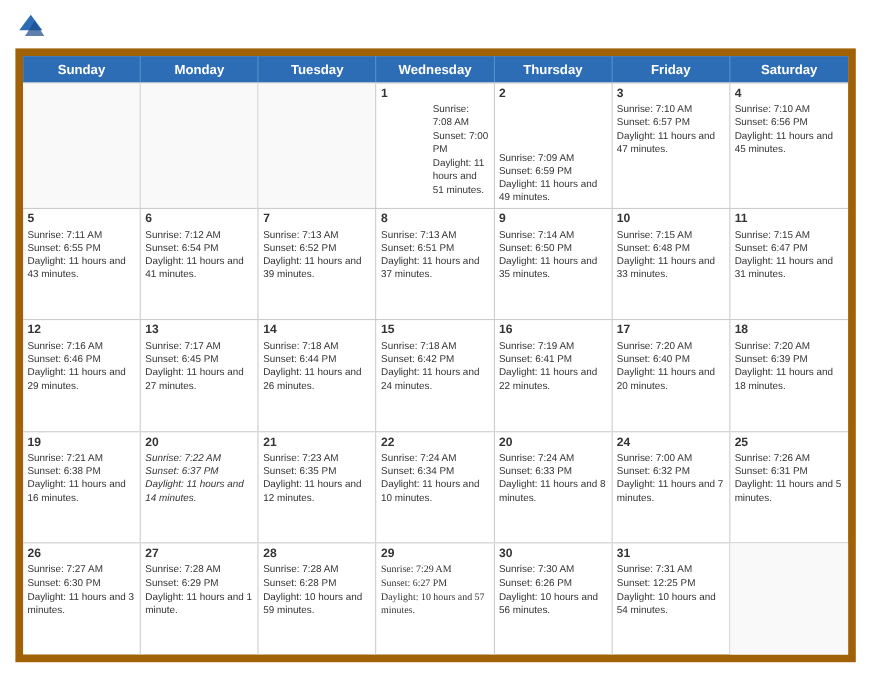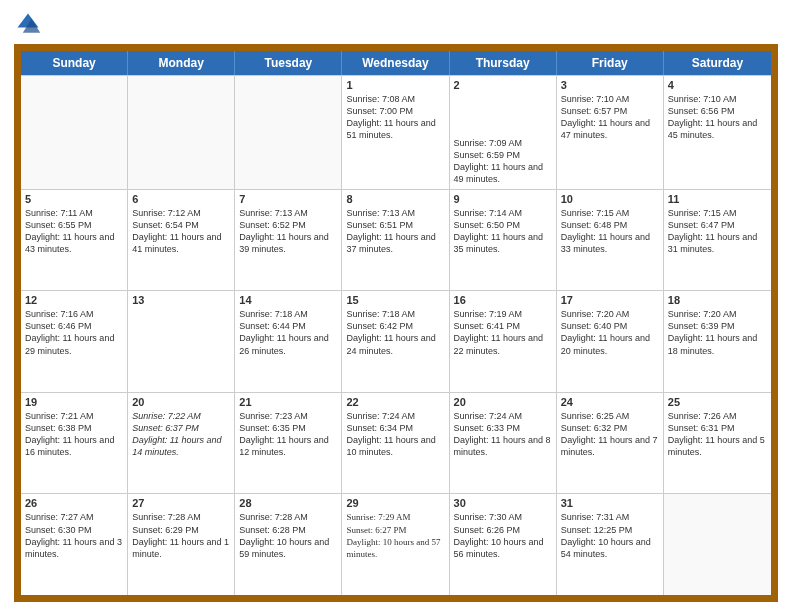--- a/index.html
+++ b/index.html
@@ -143,21 +143,21 @@
         <div class="cal-header-cell">Friday</div>
         <div class="cal-header-cell">Saturday</div>
       </div>
     <div class="cal-body">
     <div class="cal-row">
           <div class="cal-cell empty"></div>
           <div class="cal-cell empty"></div>
           <div class="cal-cell empty"></div>
           <div class="cal-cell">
             <div class="day-num">1</div>
-            <div class="cell-text" style="white-space: pre-line;">Sunrise: 7:08 AM
+            <div class="cell-text" style="white-space: pre-line; margin-left: 47px;">Sunrise: 7:08 AM
 Sunset: 7:00 PM
 Daylight: 11 hours and 51 minutes.</div>
           </div>
           <div class="cal-cell">
             <div class="day-num">2</div>
             <div class="cell-text" style="white-space: pre-line; margin-top: 46px;">Sunrise: 7:09 AM
 Sunset: 6:59 PM
 Daylight: 11 hours and 49 minutes.</div>
           </div>
           <div class="cal-cell">
@@ -219,20 +219,23 @@
         </div>
         <div class="cal-row">
           <div class="cal-cell">
             <div class="day-num">12</div>
             <div class="cell-text" style="white-space: pre-line;">Sunrise: 7:16 AM
 Sunset: 6:46 PM
 Daylight: 11 hours and 29 minutes.</div>
           </div>
           <div class="cal-cell">
             <div class="day-num">13</div>
+            <div class="cell-text" style="white-space: pre-line;">Sunrise: 7:17 AM
+Sunset: 6:45 PM
+Daylight: 11 hours and 27 minutes.</div>
           </div>
           <div class="cal-cell">
             <div class="day-num">14</div>
             <div class="cell-text" style="white-space: pre-line;">Sunrise: 7:18 AM
 Sunset: 6:44 PM
 Daylight: 11 hours and 26 minutes.</div>
           </div>
           <div class="cal-cell">
             <div class="day-num">15</div>
             <div class="cell-text" style="white-space: pre-line;">Sunrise: 7:18 AM
@@ -284,21 +287,21 @@
 Daylight: 11 hours and 10 minutes.</div>
           </div>
           <div class="cal-cell">
             <div class="day-num">20</div>
             <div class="cell-text" style="white-space: pre-line;">Sunrise: 7:24 AM
 Sunset: 6:33 PM
 Daylight: 11 hours and 8 minutes.</div>
           </div>
           <div class="cal-cell">
             <div class="day-num">24</div>
-            <div class="cell-text" style="white-space: pre-line;">Sunrise: 6:25 AM
+            <div class="cell-text" style="white-space: pre-line;">Sunrise: 7:00 AM
 Sunset: 6:32 PM
 Daylight: 11 hours and 7 minutes.</div>
           </div>
           <div class="cal-cell">
             <div class="day-num">25</div>
             <div class="cell-text" style="white-space: pre-line;">Sunrise: 7:26 AM
 Sunset: 6:31 PM
 Daylight: 11 hours and 5 minutes.</div>
           </div>
         </div>

